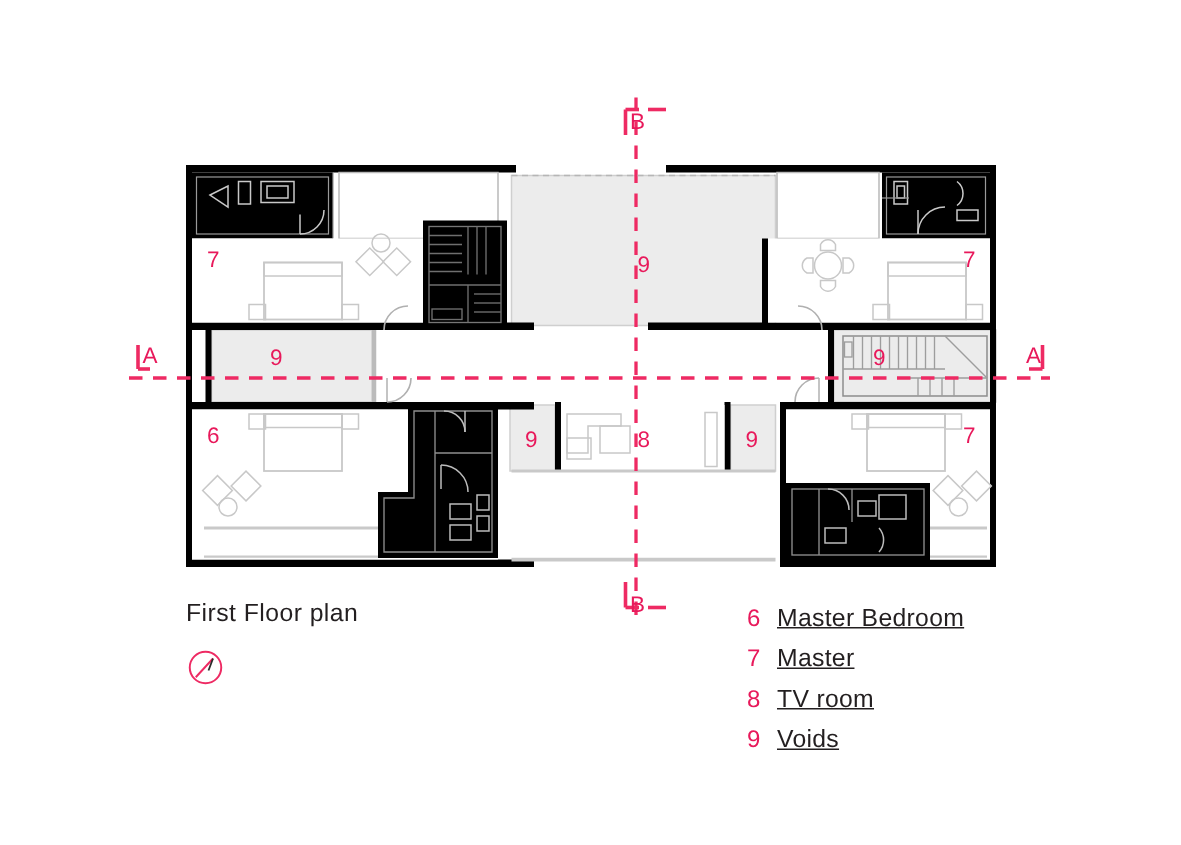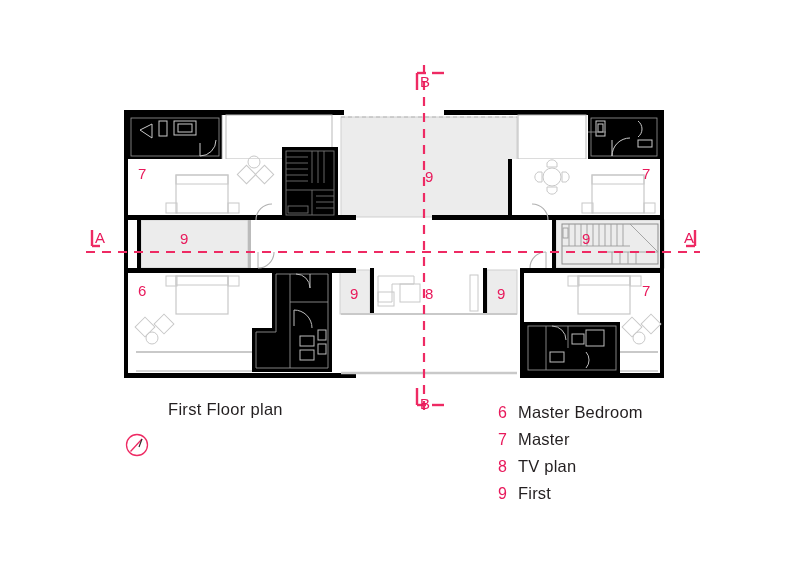--- a/index.html
+++ b/index.html
@@ -43,21 +43,20 @@
     line-height: 1;
   }
   #caption {
     position: absolute;
     left: 124px;
     top: 400px;
     font-size: 16.5px;
     color: #231f20;
     letter-spacing: 0.3px;
     white-space: nowrap;
-    margin-left: 44px;
   }
   #legend {
     position: absolute;
     left: 498px;
     top: 403px;
     width: 230px;
   }
   .legend-row {
     display: flex;
     align-items: baseline;
@@ -67,20 +66,21 @@
     color: #e8195b;
     font-size: 16px;
     width: 20px;
     flex: 0 0 20px;
   }
   .legend-name {
     color: #231f20;
     font-size: 16.5px;
     letter-spacing: 0.2px;
     white-space: nowrap;
+    text-decoration: underline;
   }
   #north-mark {
     position: absolute;
     left: 124px;
     top: 432px;
     width: 26px;
     height: 26px;
   }
 </style>
 </head>
@@ -393,21 +393,21 @@
     <div class="legend-row">
       <span class="legend-num">6</span>
       <span class="legend-name">Master Bedroom</span>
     </div>
     <div class="legend-row">
       <span class="legend-num">7</span>
       <span class="legend-name">Master</span>
     </div>
     <div class="legend-row">
       <span class="legend-num">8</span>
-      <span class="legend-name">TV plan</span>
+      <span class="legend-name">TV room</span>
     </div>
     <div class="legend-row">
       <span class="legend-num">9</span>
-      <span class="legend-name">First</span>
+      <span class="legend-name">Voids</span>
     </div>
   </div>
 
 </div>
 
 </body></html>

